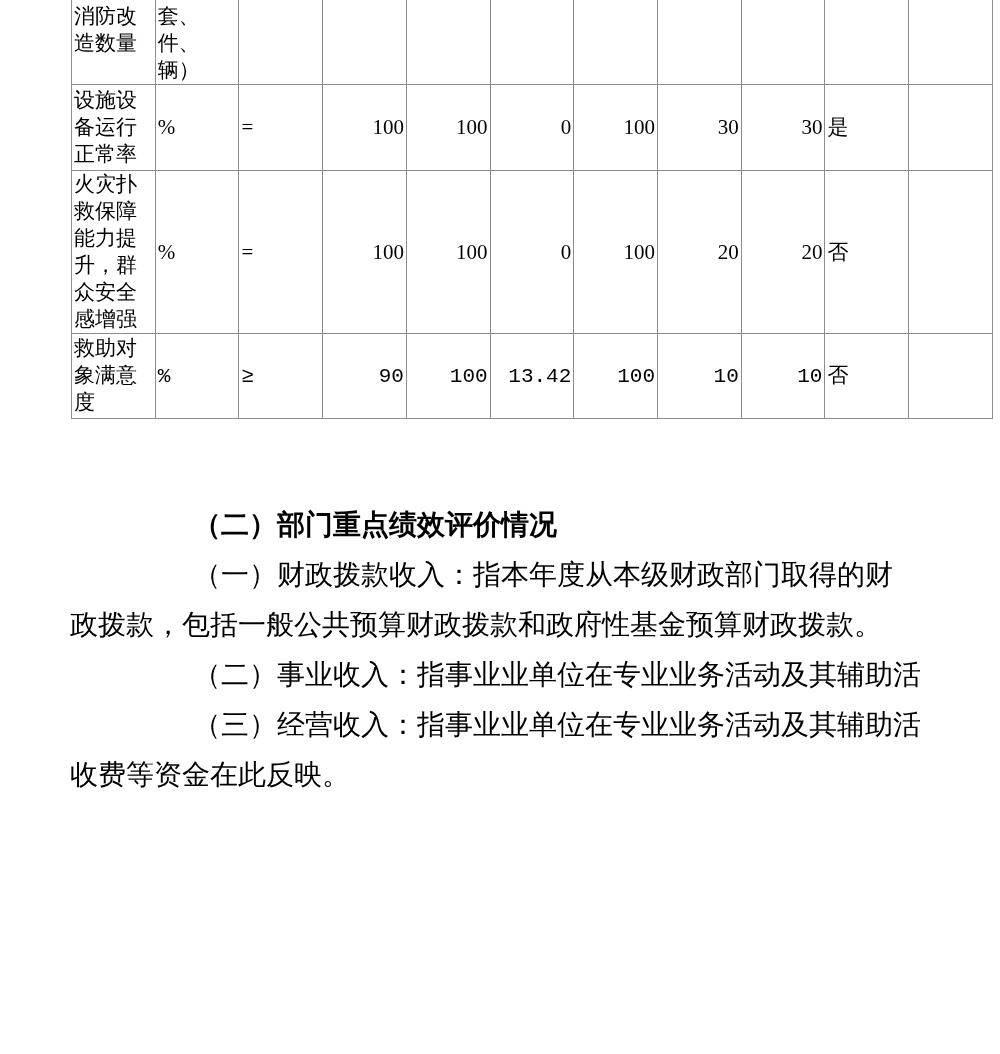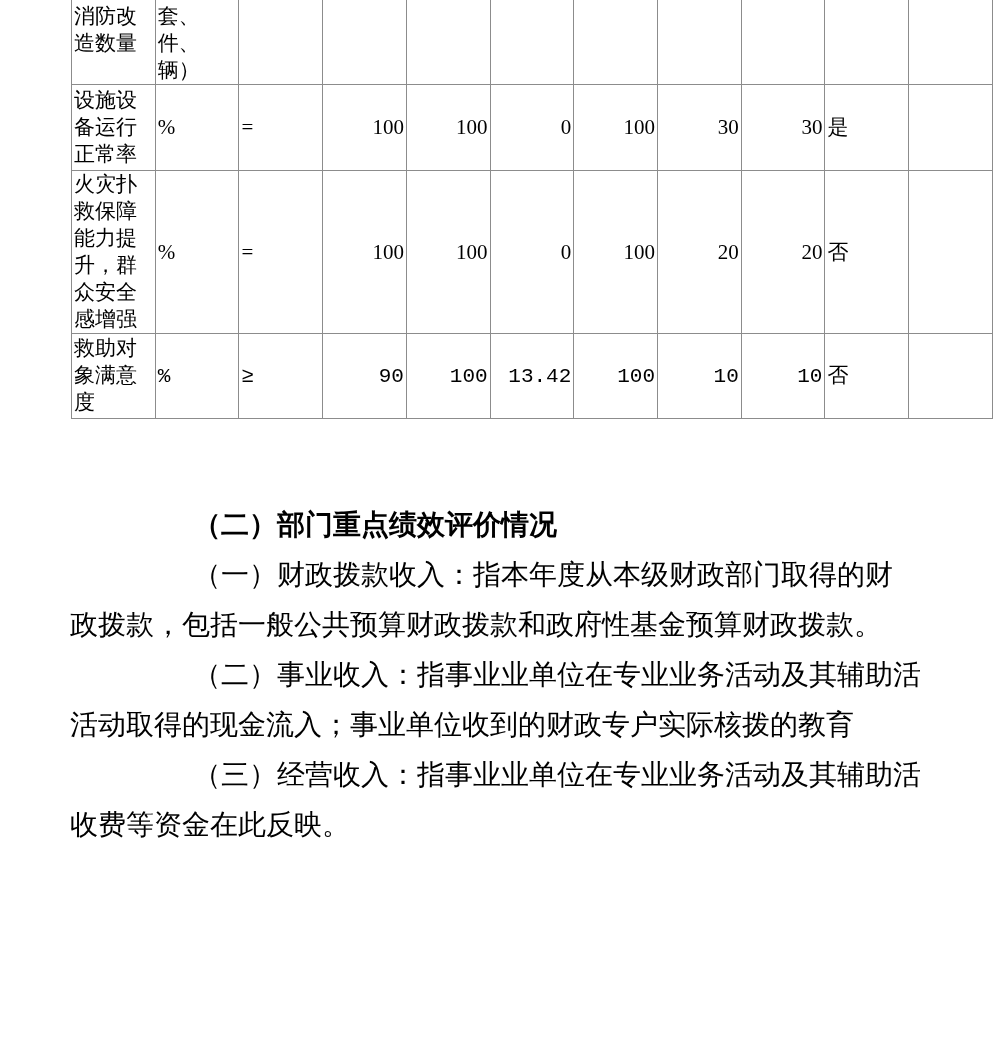--- a/index.html
+++ b/index.html
@@ -155,18 +155,17 @@
       <td class="blank"></td>
     </tr>
   </tbody>
     </table>
 
   <div class="doc-lines">
     <div class="line h2"><span>（二）部门重点绩效评价情况</span></div>
     <div class="line p"><span class="lead">（一）财政拨款收入：</span><span>指本年度从本级财政部门取得的财</span></div>
     <div class="line cont"><span>政拨款，包括一般公共预算财政拨款和政府性基金预算财政拨款。</span></div>
     <div class="line p"><span class="lead">（二）事业收入：</span><span>指事业业单位在专业业务活动及其辅助活</span></div>
-    <div class="line cont"><span>活动取得的现金流入；事业单位收到的财政专户实际核拨的教育</span></div>
     <div class="line p"><span class="lead">（三）经营收入：</span><span>指事业业单位在专业业务活动及其辅助活</span></div>
     <div class="line cont"><span>收费等资金在此反映。</span></div>
   </div>
 
 </div>
 
 </body></html>

